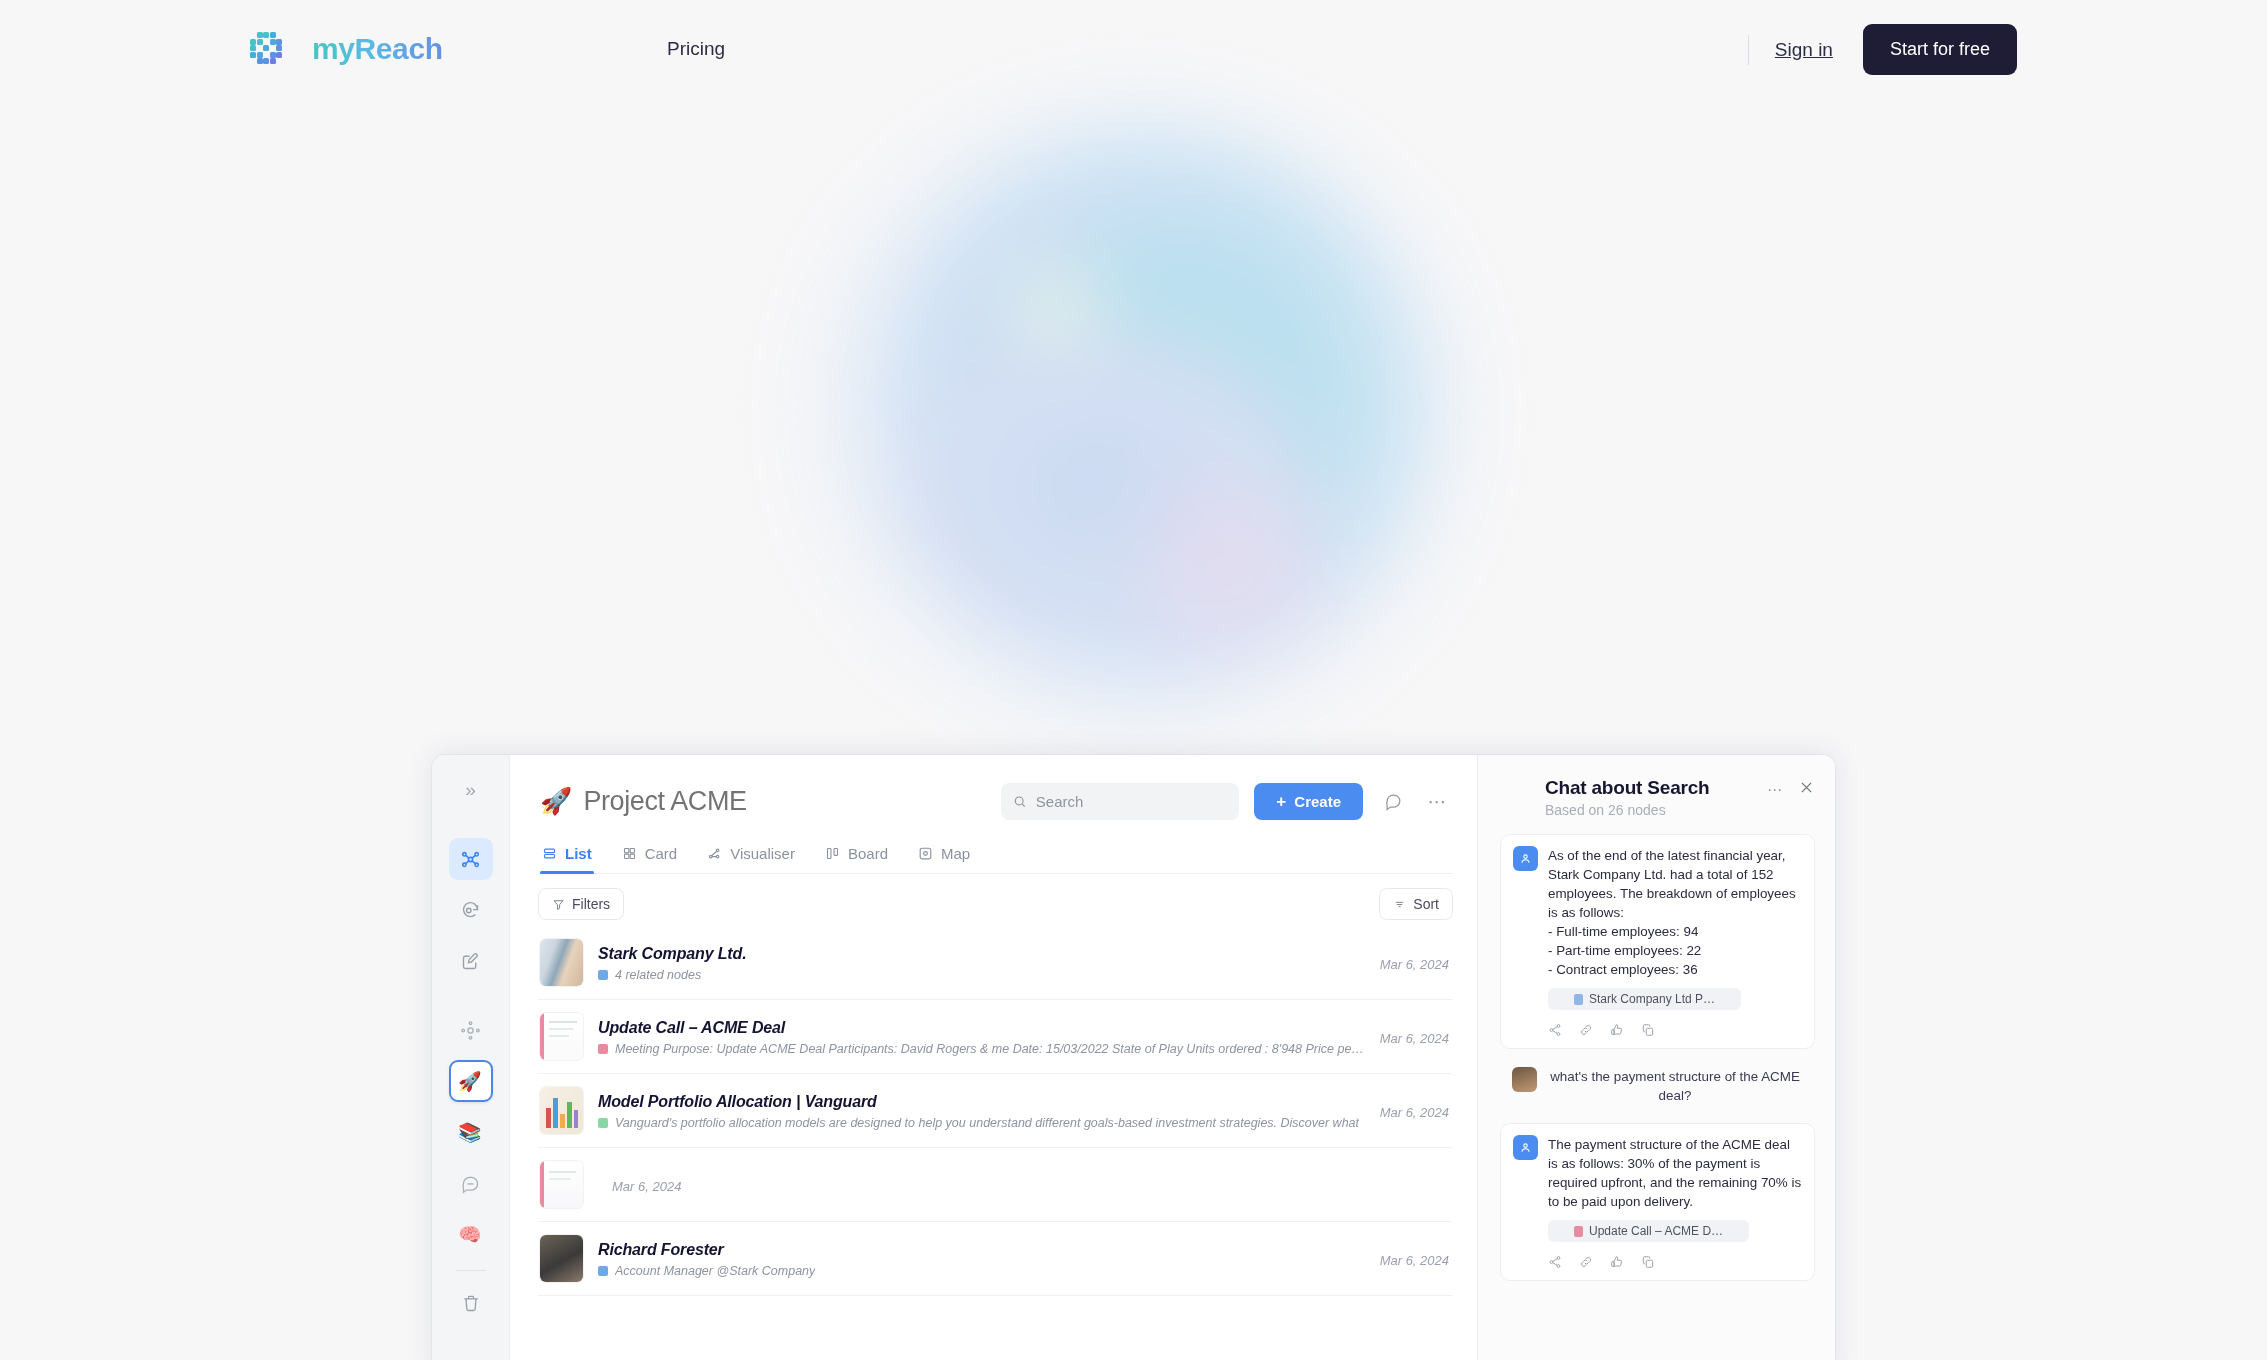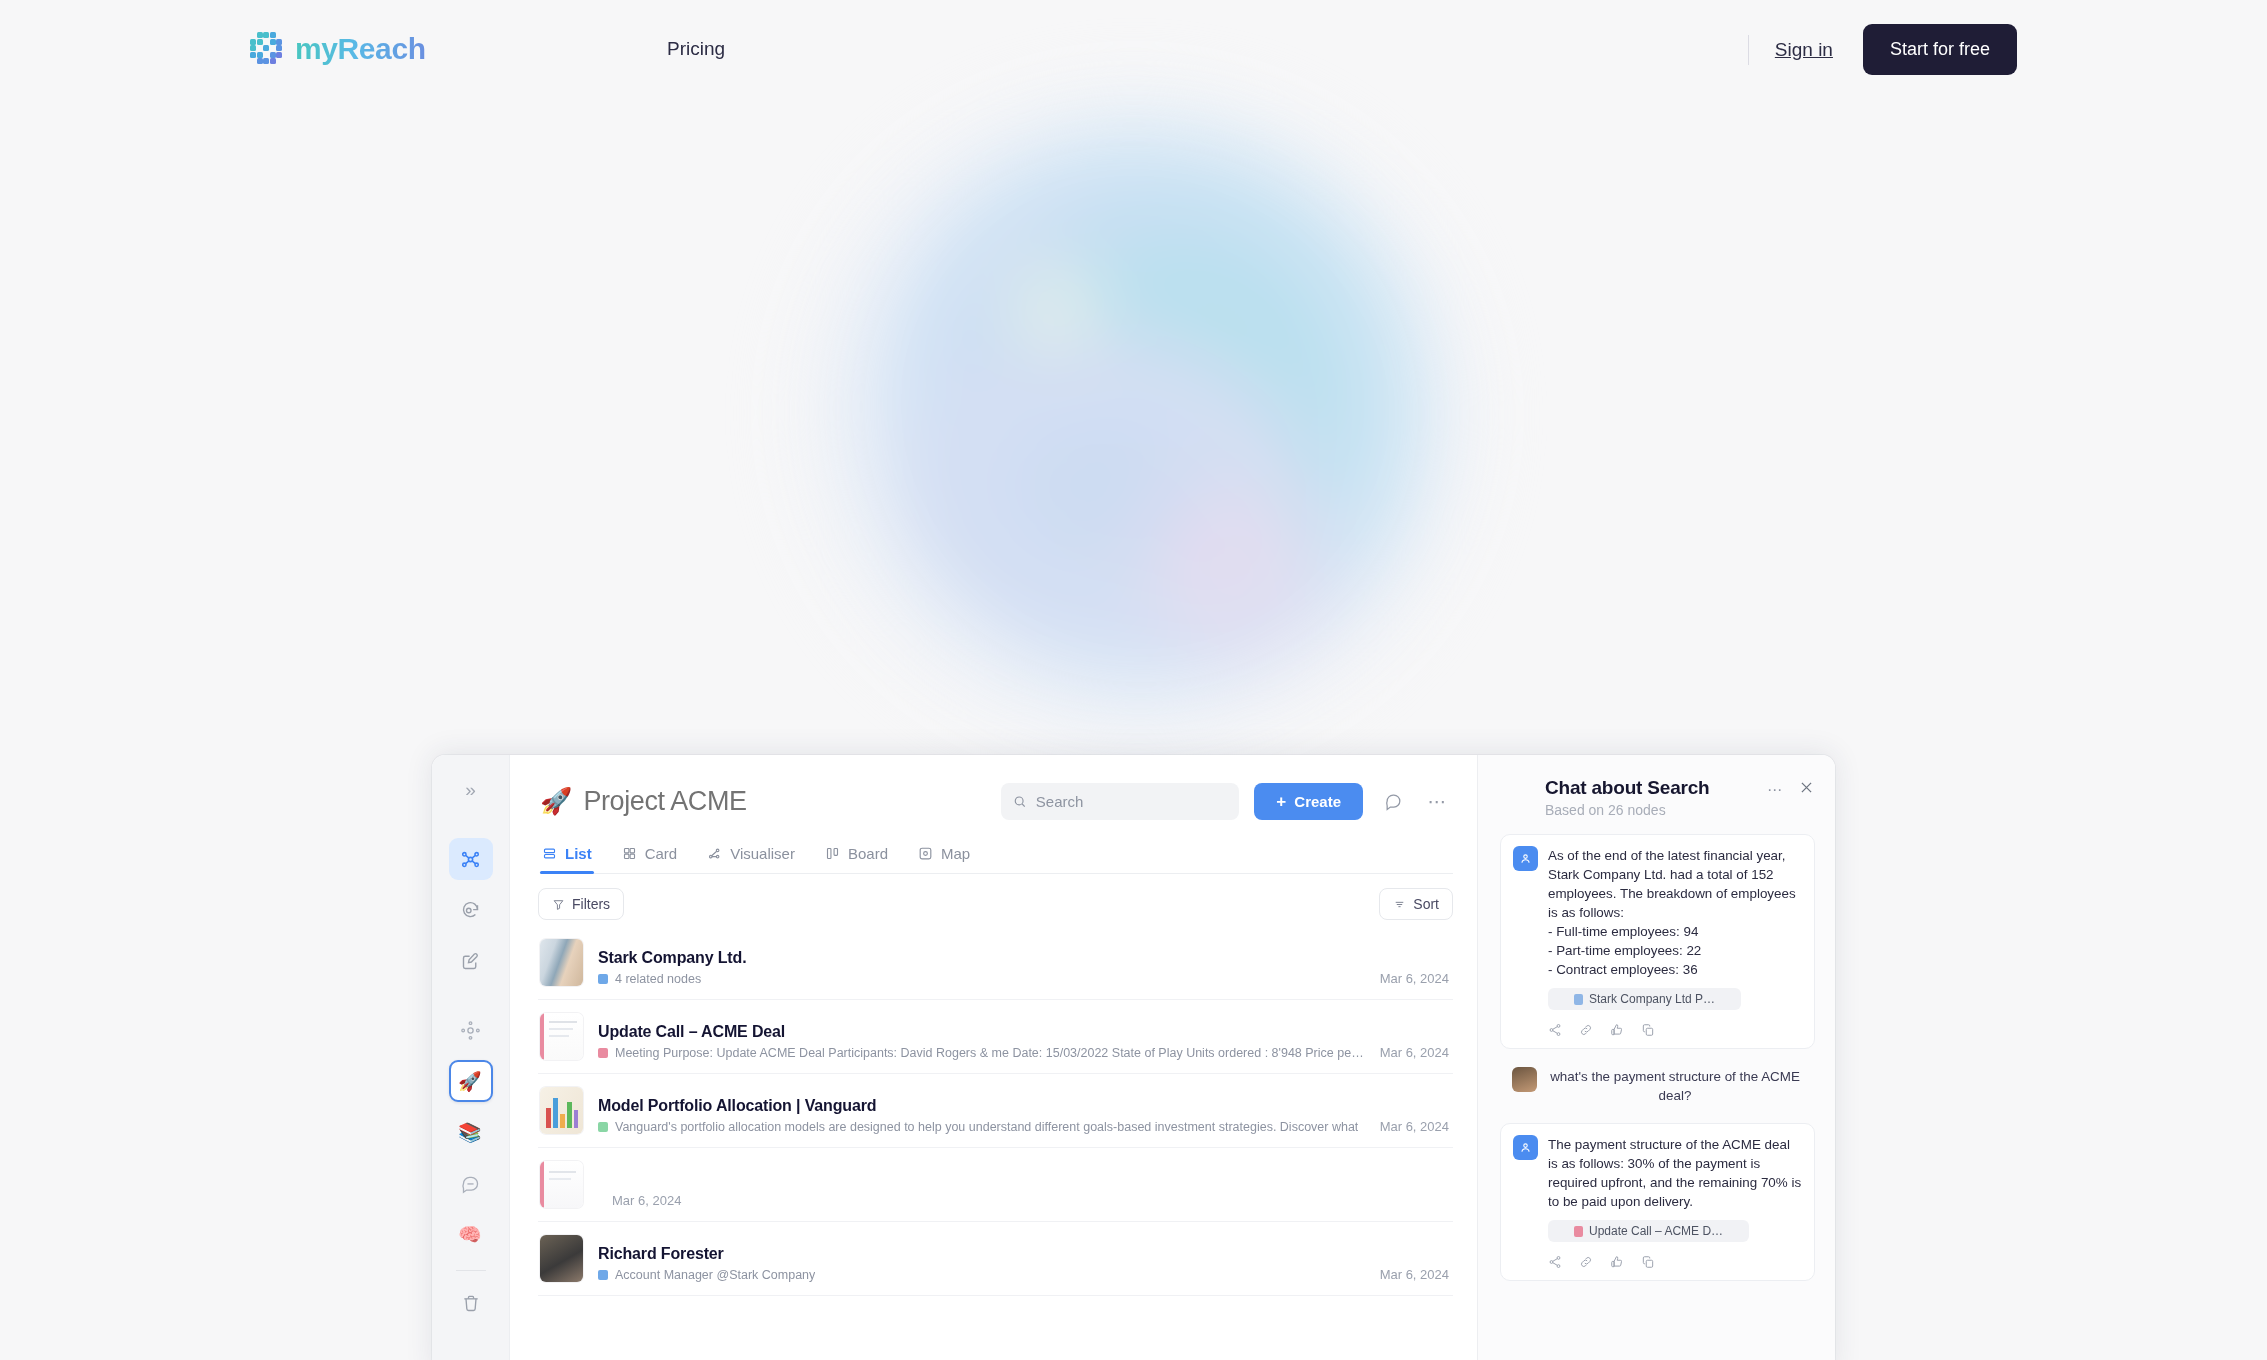--- a/index.html
+++ b/index.html
@@ -10,21 +10,21 @@
     color:#1b1b2f;
     overflow:hidden;
     position:relative;
   }
 
   
   .nav{
     position:absolute;top:0;left:0;width:2267px;height:105px;
     display:flex;align-items:center;z-index:40;
   }
-  .logo{position:absolute;left:250px;top:32px;display:flex;align-items:center;gap:11px;cursor:pointer;}
+  .logo{position:absolute;left:250px;top:32px;display:flex;align-items:center;gap:28px;cursor:pointer;}
   .logo-mark{width:34px;height:34px;position:relative;}
   .logo-mark i{position:absolute;width:6px;height:6px;border-radius:1.5px;display:block;}
   .logo-text{font-size:30px;font-weight:600;letter-spacing:-.4px;
     background:linear-gradient(90deg,#49c6c0 0%,#59b9e6 45%,#6a8fe0 100%);
     -webkit-background-clip:text;background-clip:text;color:transparent;}
   .nav-link{position:absolute;left:667px;top:38px;font-size:19px;color:#2c2c44;cursor:pointer;}
   .nav-right{position:absolute;right:250px;top:24px;display:flex;align-items:center;gap:0;}
   .nav-div{width:1px;height:30px;background:#dcdce4;margin-right:26px;}
   .signin{font-size:19px;color:#2c2c44;cursor:pointer;margin-right:30px;text-decoration:underline;}
   .cta{background:#1f1d36;color:#fff;font-size:18px;font-weight:500;
@@ -92,22 +92,22 @@
   .tab.active:after{content:"";position:absolute;left:-2px;right:-2px;bottom:-1px;height:3px;
                     background:#3b82f6;border-radius:2px;}
   .tab svg{display:block;}
 
   .filterrow{display:flex;align-items:center;padding:14px 24px 0 28px;}
   .pill{display:flex;align-items:center;gap:7px;font-size:14px;color:#4a4a63;background:#fff;
         border:1px solid #e6e8ec;border-radius:8px;padding:7px 13px;cursor:pointer;}
   .pill.sort{margin-left:auto;}
 
   .list{padding:6px 24px 0 28px;overflow:hidden;flex:1;}
-  .row{display:flex;align-items:flex-end;padding:13px 4px 13px 2px;border-bottom:1px solid #f0f1f4;
-       cursor:pointer;}
+  .row{display:flex;align-items:center;padding:13px 4px 13px 2px;border-bottom:1px solid #f0f1f4;
+       cursor:pointer;font-style:italic;}
   .thumb{width:43px;height:47px;border-radius:6px;flex:0 0 43px;margin-right:15px;overflow:hidden;
          position:relative;background:#eceef2;box-shadow:0 0 0 1px rgba(30,40,70,.06);}
   .rowbody{flex:1;min-width:0;padding-top:2px;}
   .rowtitle{font-size:16px;font-weight:700;color:#141432;letter-spacing:-.15px;}
   .rowsub{display:flex;align-items:center;gap:7px;margin-top:5px;font-size:12.5px;color:#8d93a1;
           white-space:nowrap;overflow:hidden;text-overflow:ellipsis;}
   .rowsub .sq{width:10px;height:10px;border-radius:2px;flex:0 0 10px;}
   .rowsub span.txt{overflow:hidden;text-overflow:ellipsis;white-space:nowrap;}
   .rowdate{font-size:13px;color:#9aa0ad;padding-top:3px;flex:0 0 auto;margin-left:14px;}
 

